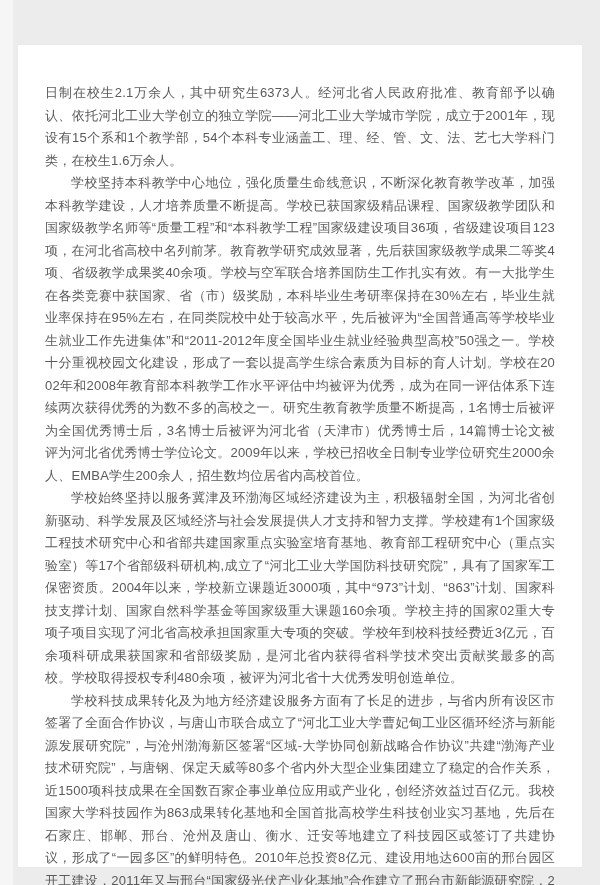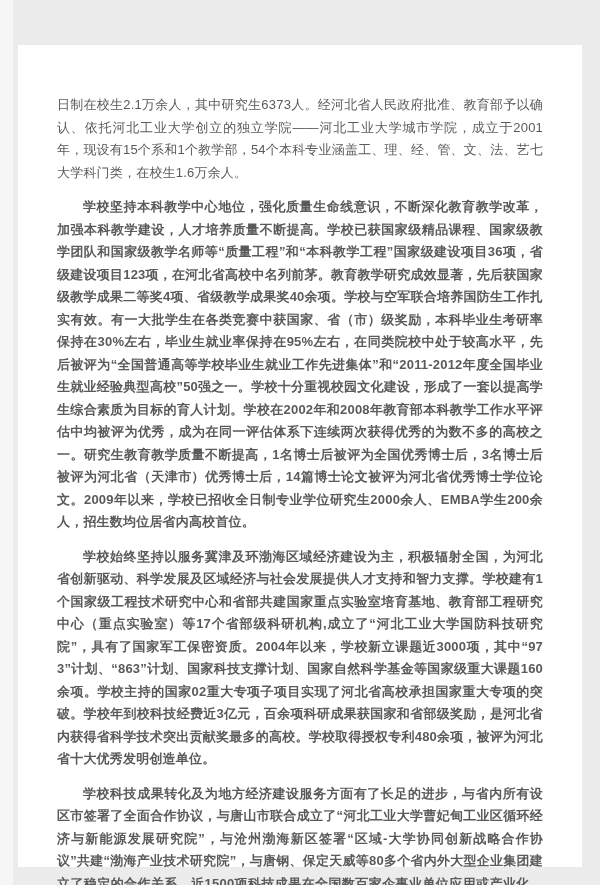--- a/index.html
+++ b/index.html
@@ -30,33 +30,32 @@
     left: 18px;
     top: 45px;
     width: 564px;
     height: 822px;
     background: #ffffff;
     box-sizing: border-box;
     padding: 37px 27px 0 27px;
     box-shadow: 0 0 1px rgba(0,0,0,0.06);
   }
   .paper p {
-    margin: 12px;
+    margin: 0;
     padding: 0;
     font-size: 13px;
     line-height: 22.5px;
     color: #5a5a5a;
     text-align: justify;
     text-justify: inter-ideograph;
     letter-spacing: 0.2px;
     word-break: break-all;
   }
   .paper p.indent {
     text-indent: 2em;
-    font-weight: bold;
   }
 </style>
 </head>
 <body>
 
 <div class="viewport">
   <div class="edge-strip"></div>
   <div class="paper">
     <p>日制在校生2.1万余人，其中研究生6373人。经河北省人民政府批准、教育部予以确认、依托河北工业大学创立的独立学院——河北工业大学城市学院，成立于2001年，现设有15个系和1个教学部，54个本科专业涵盖工、理、经、管、文、法、艺七大学科门类，在校生1.6万余人。</p>
     <p class="indent">学校坚持本科教学中心地位，强化质量生命线意识，不断深化教育教学改革，加强本科教学建设，人才培养质量不断提高。学校已获国家级精品课程、国家级教学团队和国家级教学名师等“质量工程”和“本科教学工程”国家级建设项目36项，省级建设项目123项，在河北省高校中名列前茅。教育教学研究成效显著，先后获国家级教学成果二等奖4项、省级教学成果奖40余项。学校与空军联合培养国防生工作扎实有效。有一大批学生在各类竞赛中获国家、省（市）级奖励，本科毕业生考研率保持在30%左右，毕业生就业率保持在95%左右，在同类院校中处于较高水平，先后被评为“全国普通高等学校毕业生就业工作先进集体”和“2011-2012年度全国毕业生就业经验典型高校”50强之一。学校十分重视校园文化建设，形成了一套以提高学生综合素质为目标的育人计划。学校在2002年和2008年教育部本科教学工作水平评估中均被评为优秀，成为在同一评估体系下连续两次获得优秀的为数不多的高校之一。研究生教育教学质量不断提高，1名博士后被评为全国优秀博士后，3名博士后被评为河北省（天津市）优秀博士后，14篇博士论文被评为河北省优秀博士学位论文。2009年以来，学校已招收全日制专业学位研究生2000余人、EMBA学生200余人，招生数均位居省内高校首位。</p>

